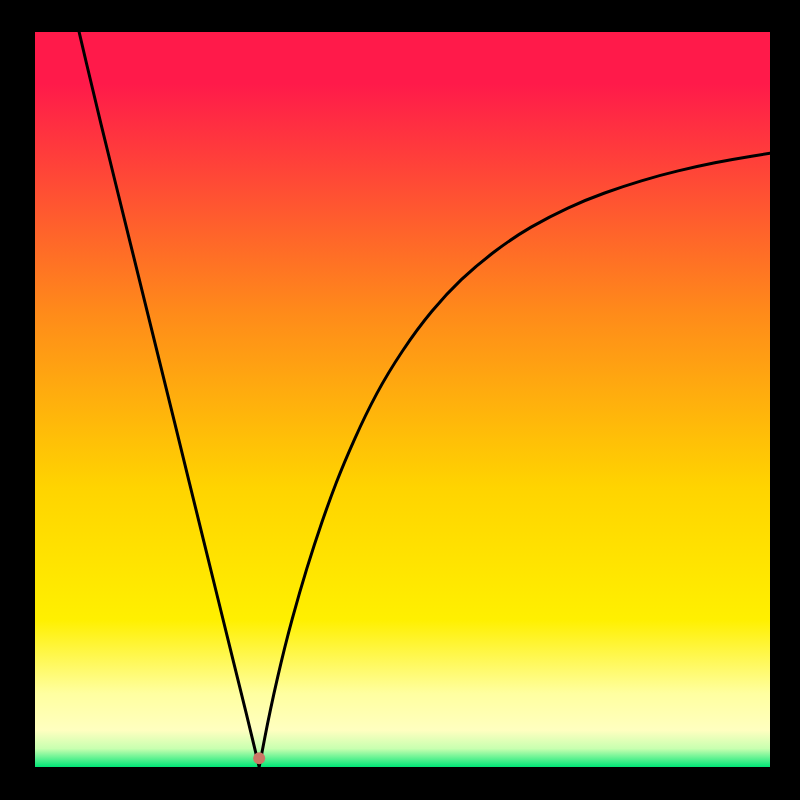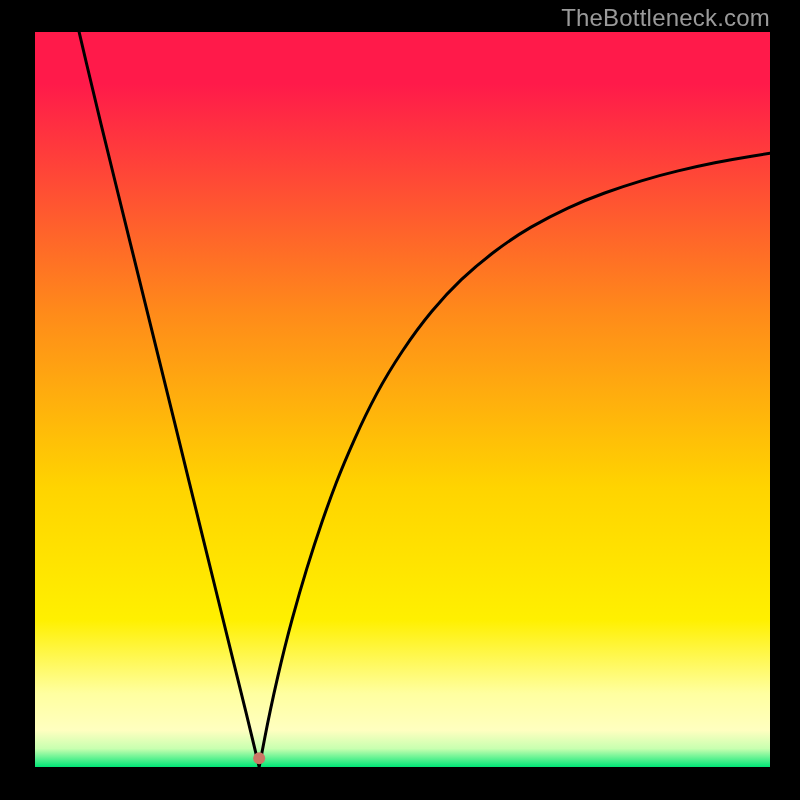--- a/index.html
+++ b/index.html
@@ -54,14 +54,13 @@
           <stop id="st6" offset="95%" stop-color="#ffffc0"></stop>
           <stop id="st7" offset="97.5%" stop-color="#c8ffb0"></stop>
           <stop id="st8" offset="100%" stop-color="#00e676"></stop>
         </linearGradient>
       </defs>
       <rect x="0" y="0" width="735" height="735" fill="url(#bg)"></rect>
       <path id="curve" fill="none" stroke="#000000" stroke-width="3" stroke-linejoin="round" stroke-linecap="round" d="M 44.1 0 Q 44.1 0 51.45 31.23750000000001 Q 58.800000000000004 62.47500000000002 66.15 92.61000000000001 Q 73.5 122.745 80.85 152.5125 Q 88.2 182.27999999999997 95.55000000000001 212.0475 Q 102.9 241.81500000000005 110.25 271.58250000000004 Q 117.60000000000001 301.35 124.94999999999999 331.1175 Q 132.29999999999998 360.885 139.64999999999998 390.65250000000003 Q 147 420.42 154.35 450.55499999999995 Q 161.7 480.68999999999994 169.05 510.4575 Q 176.4 540.225 183.75 569.9925000000001 Q 191.1 599.76 198.45 629.5274999999999 Q 205.8 659.295 211.3125 681.7125 Q 216.825 704.13 220.5 719.565 Q 224.17499999999998 735 224.17499999999998 735 Q 224.17499999999998 735 229.6875 706.335 Q 235.20000000000002 677.67 242.55 645.6975 Q 249.9 613.725 257.25 586.8975 Q 264.59999999999997 560.0699999999999 271.95 536.1825 Q 279.3 512.2950000000001 286.65 490.98 Q 294 469.665 301.35 450.555 Q 308.7 431.445 319.725 406.8225 Q 330.75 382.2 341.775 361.62 Q 352.8 341.03999999999996 367.5 318.99 Q 382.2 296.94 396.9 279.29999999999995 Q 411.6 261.65999999999997 426.3 247.69499999999996 Q 441 233.72999999999996 459.375 219.76500000000001 Q 477.75 205.80000000000007 496.125 195.14249999999998 Q 514.5 184.4849999999999 532.875 176.03249999999997 Q 551.25 167.58000000000004 569.625 160.96500000000003 Q 588 154.35000000000002 606.375 148.83749999999998 Q 624.75 143.32499999999993 643.125 138.91499999999996 Q 661.5 134.505 679.875 130.82999999999998 Q 698.25 127.15499999999997 716.625 124.21499999999997 L 735 121.27499999999998"></path>
       <circle id="marker" r="6" fill="#cc7766" cx="224.17499999999998" cy="726.18"></circle>
     </svg>
   </div>
-  <div class="watermark">TheBottleneck.com</div>
 </div>
 
 </body></html>

